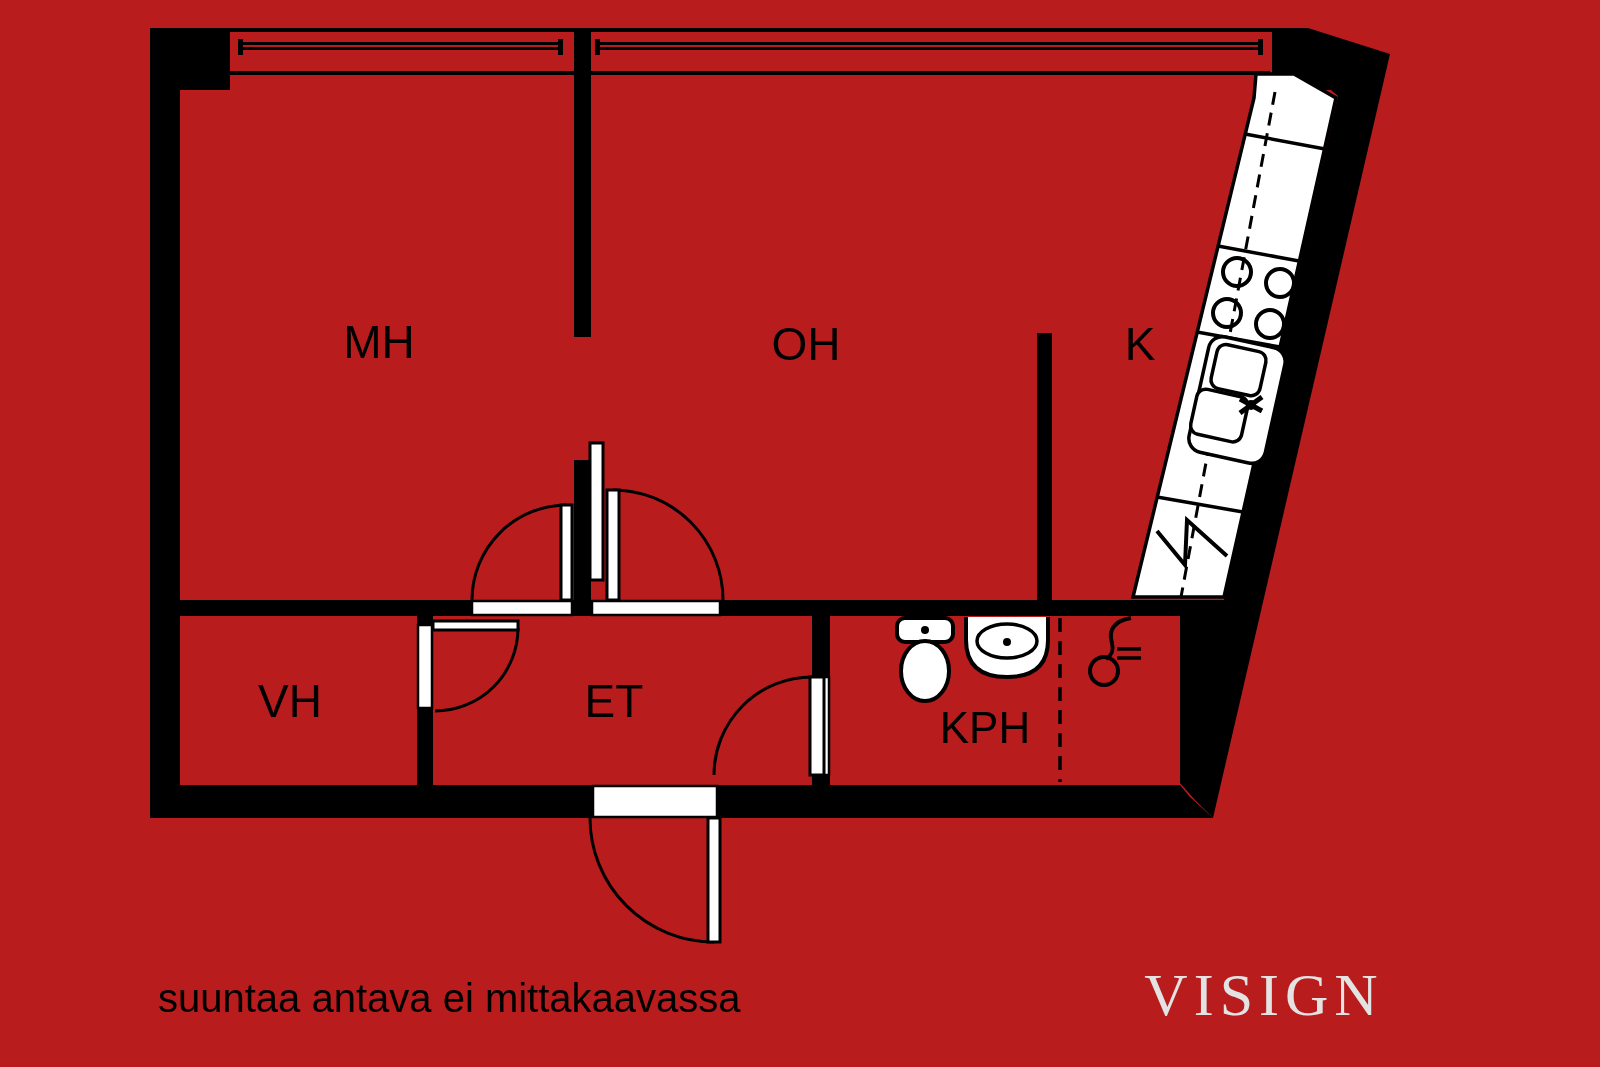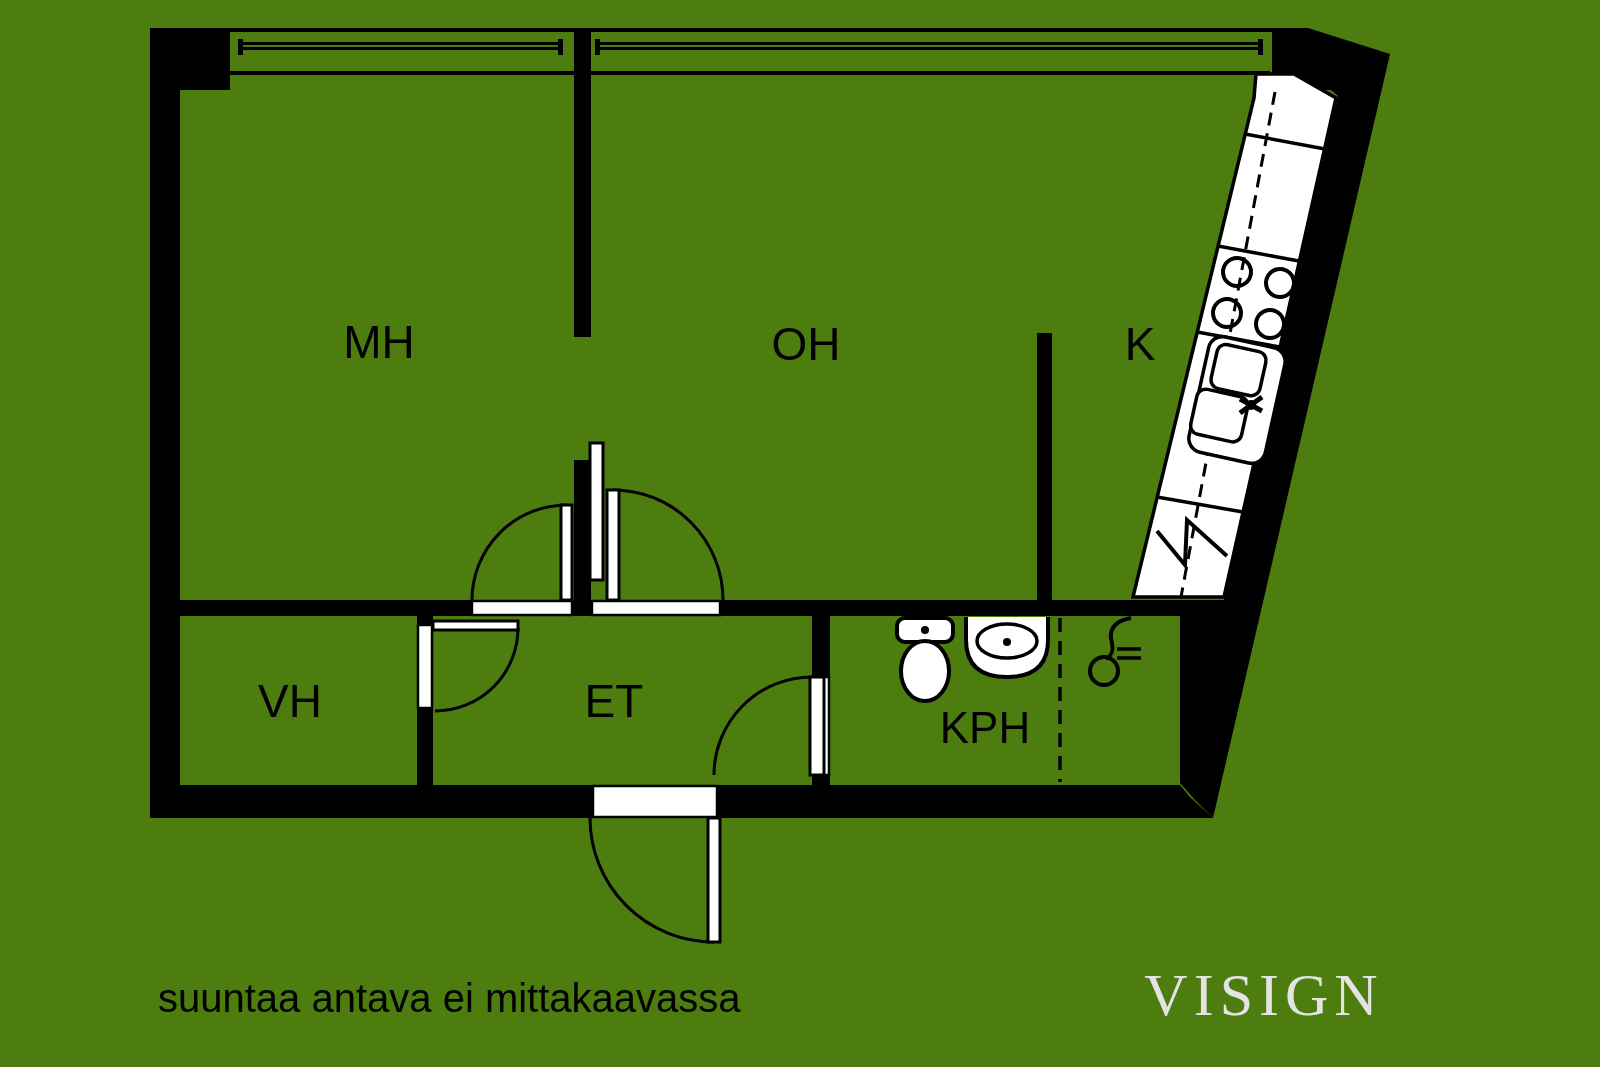--- a/index.html
+++ b/index.html
@@ -1,16 +1,16 @@
 <!DOCTYPE html>
 <html><head>
 <meta charset="utf-8">
 <style>
   html,body{margin:0;padding:0;background:#ffffff;}
-  .page{position:relative;width:1600px;height:1067px;background:#4d7c0f;overflow:hidden;}
+  .page{position:relative;width:1600px;height:1067px;background:#b91c1c;overflow:hidden;}
   svg{display:block;width:1600px;height:1067px;}
   .room-label{font-family:"Liberation Sans","DejaVu Sans",sans-serif;font-size:46px;fill:#000;}
   .room-label-small{font-family:"Liberation Sans","DejaVu Sans",sans-serif;font-size:44px;fill:#000;}
   .note-label{font-family:"Liberation Sans","DejaVu Sans",sans-serif;font-size:40px;fill:#000;}
   .watermark{font-family:"Liberation Serif","DejaVu Serif",serif;font-size:60px;letter-spacing:6px;}
   .thin{fill:#000;}
   .leaf{fill:#fff;stroke:#000;stroke-width:3;}
   .arc{fill:none;stroke:#000;stroke-width:3;}
   .opening{fill:#fff;stroke:#000;stroke-width:2.5;}
   .fixture{fill:#fff;stroke:#000;stroke-width:4;}

